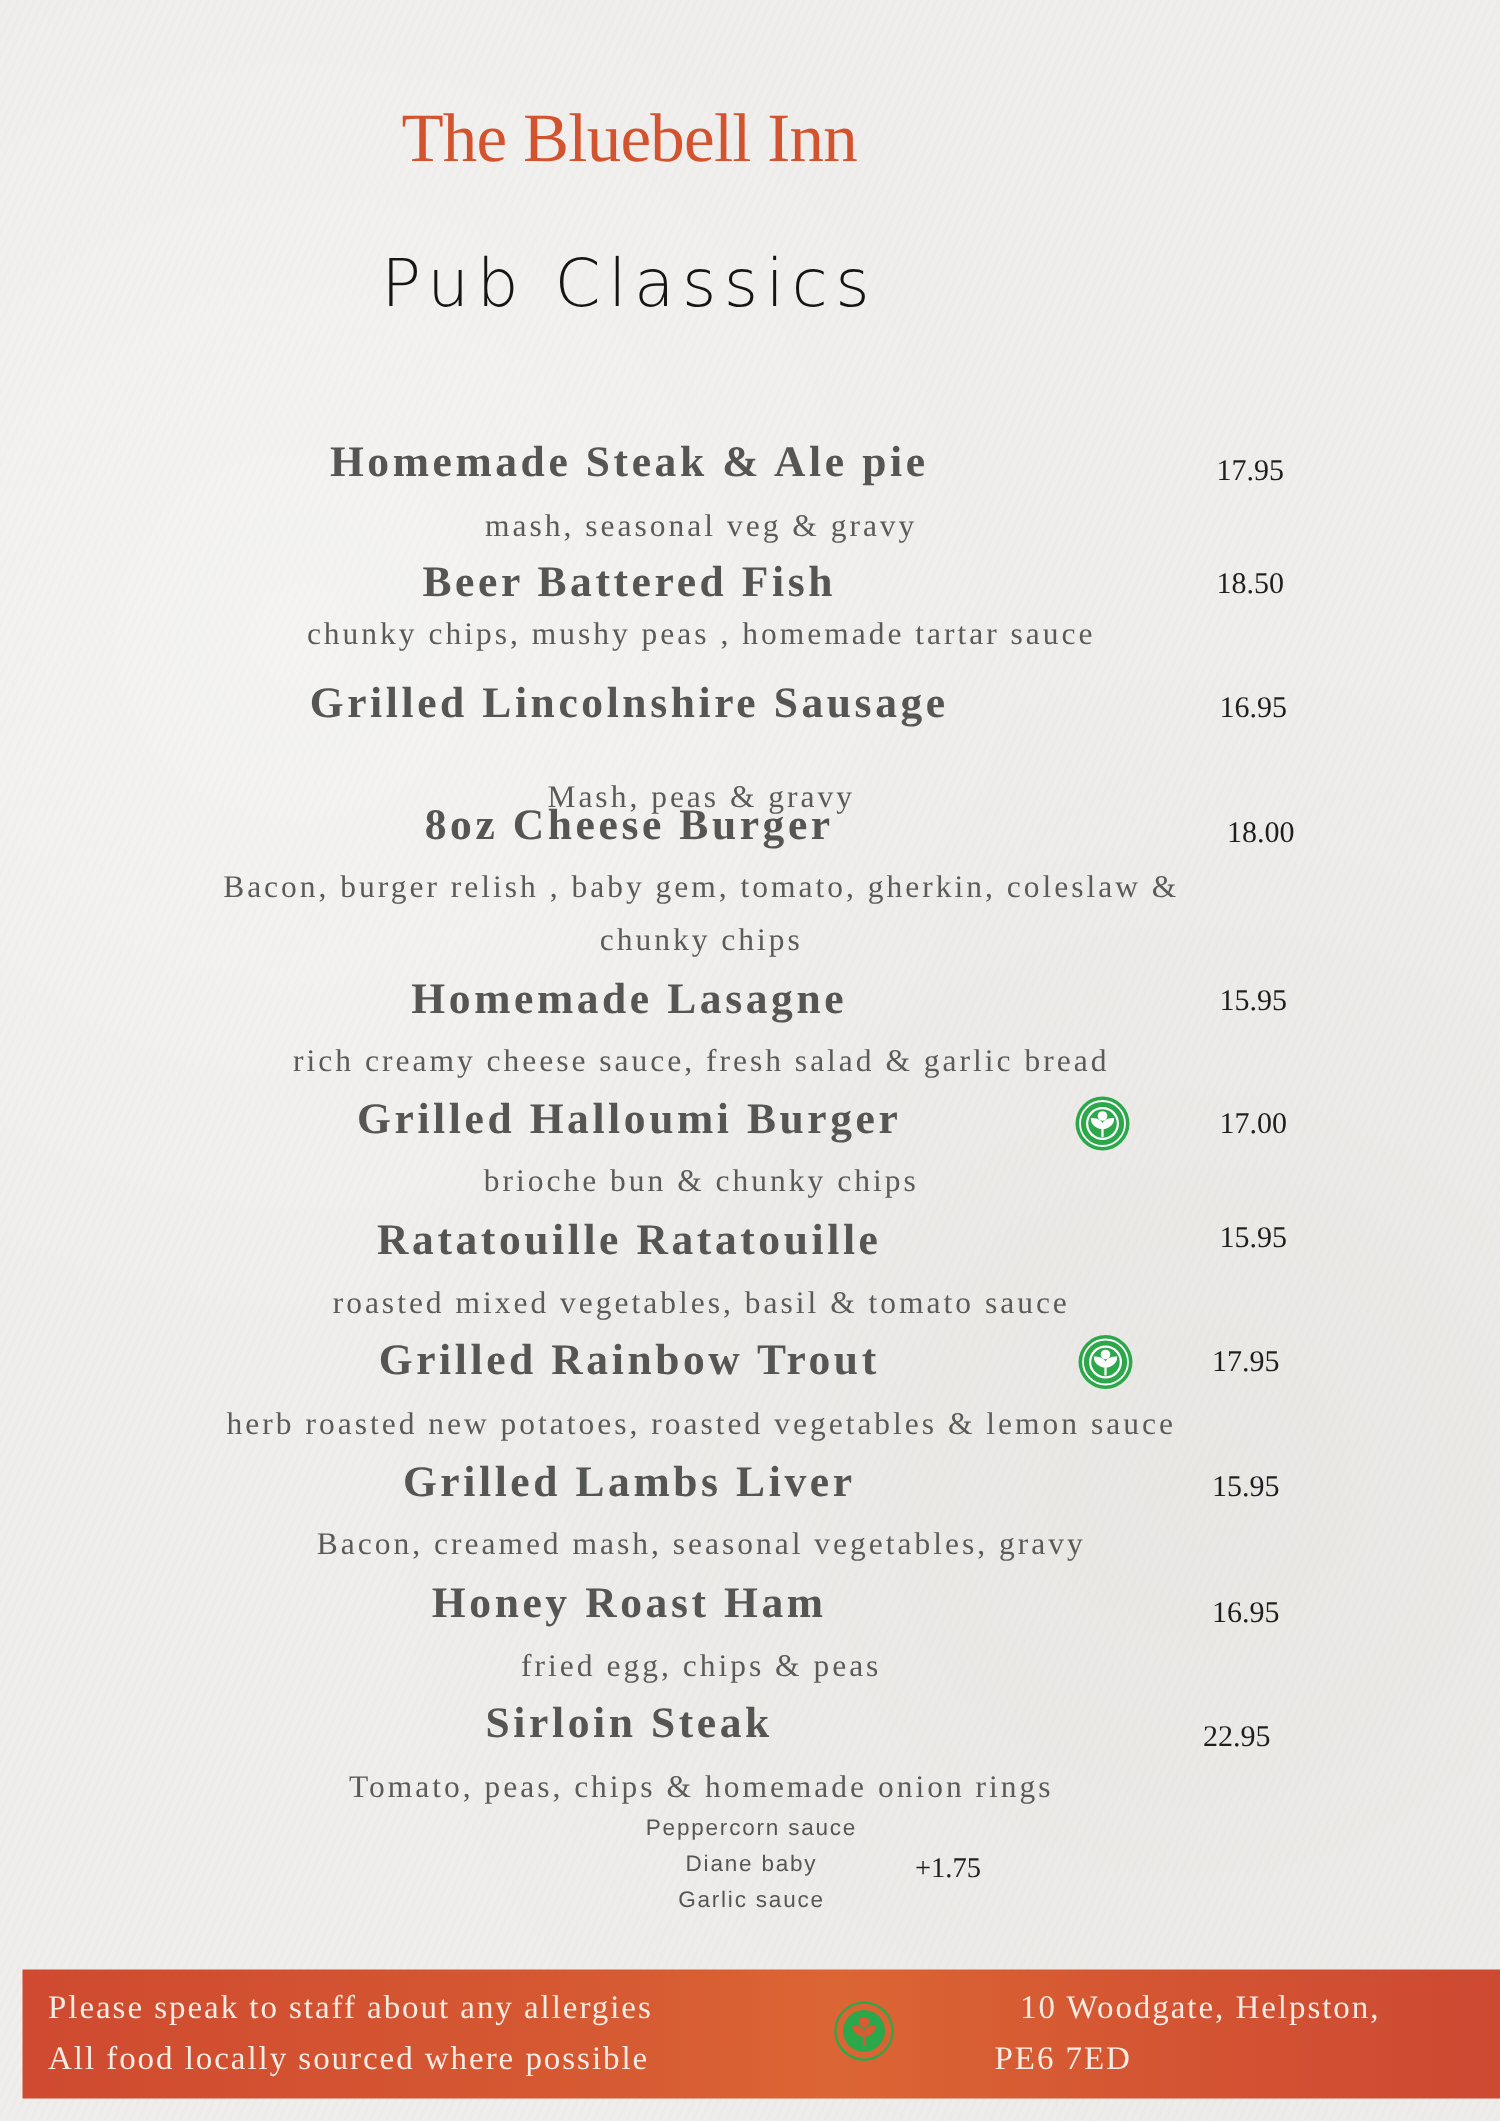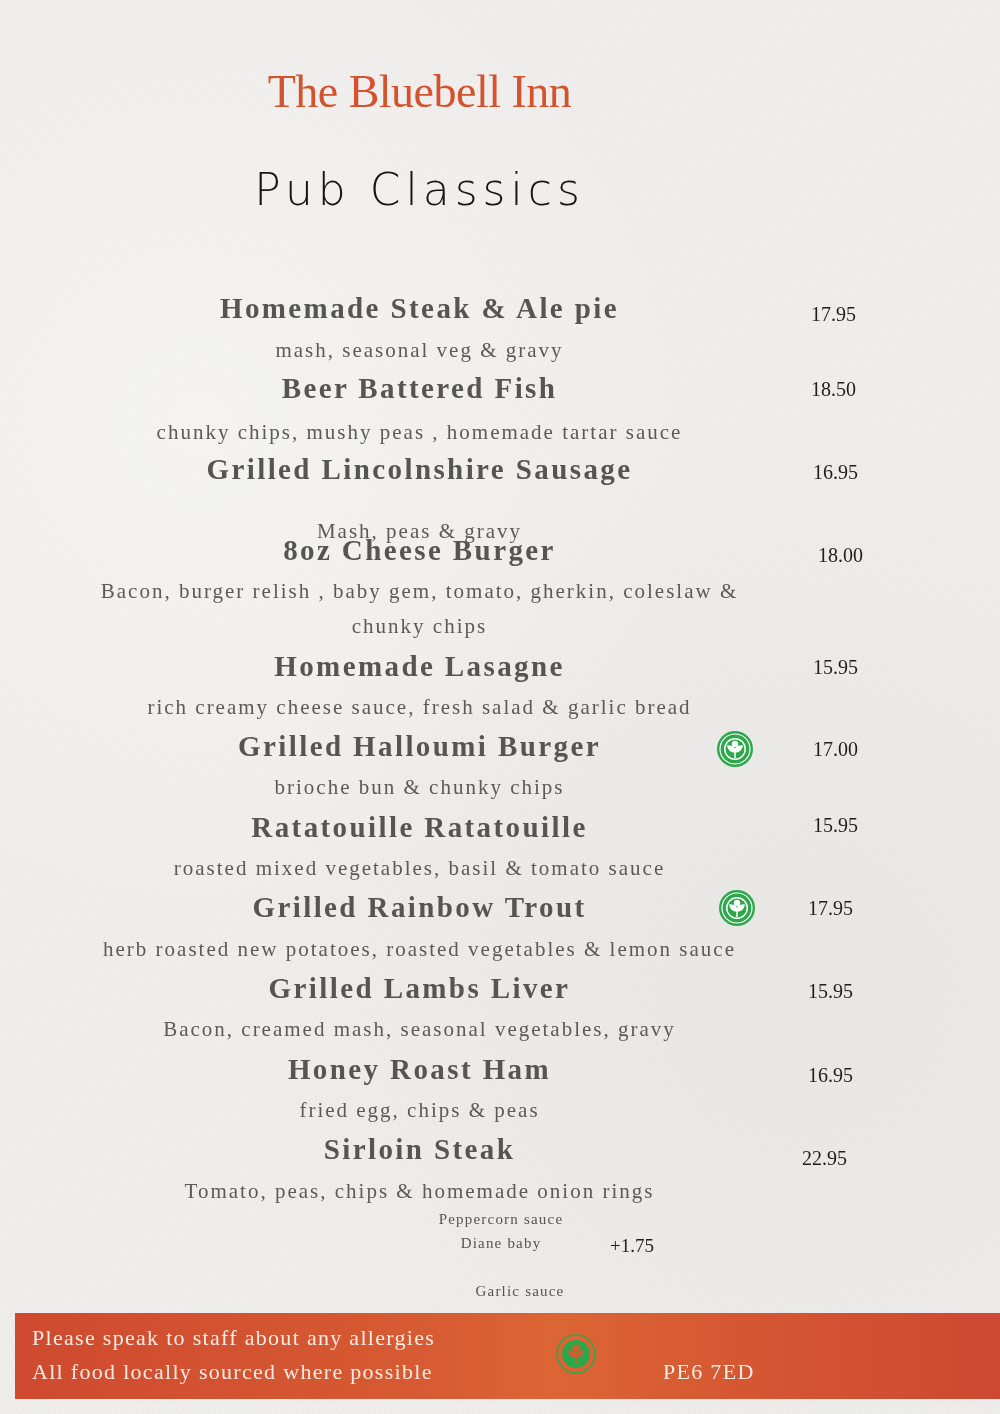--- a/index.html
+++ b/index.html
@@ -21,28 +21,28 @@
   .section-title {
     top: 160px; font-family: "DejaVu Sans", sans-serif; font-weight: 300; font-size: 44px;
     letter-spacing: 5px; color: #151515; line-height: 60px;
   }
   .dish-name {
     font-family: "Liberation Serif", serif; font-weight: bold; font-size: 29px;
     letter-spacing: 2.4px; color: #555553; line-height: 36px; white-space: nowrap;
   }
   .dish-desc {
     font-family: "Liberation Serif", serif; font-size: 21px; letter-spacing: 2px;
-    color: #5a5a58; line-height: 30px; white-space: nowrap;
+    color: #5a5a58; line-height: 30px; white-space: nowrap; padding-left: 48px;
   }
   .price {
     font-family: "Liberation Serif", serif; font-size: 20px; color: #1e1e1e;
     line-height: 24px; white-space: nowrap;
   }
   .sauce {
-    font-family: Liberation Serif, serif; font-size: 15px; letter-spacing: 1.2px;
+    font-family: Liberation Sans, sans-serif; font-size: 15px; letter-spacing: 1.2px;
     color: #555; line-height: 24px; white-space: nowrap; text-align: center; width: 200px;
   }
   .veg-badge { width: 38px; height: 38px; }
   .footer {
     left: 15px; top: 1313px; width: 985px; height: 86px;
     background: linear-gradient(90deg, #cf4a30 0%, #d65a32 40%, #dc6534 55%, #d45632 75%, #cd4932 100%);
   }
   .footer-text {
     font-family: "Liberation Serif", serif; font-size: 22px; letter-spacing: 1.3px;
     color: #f6ece4; line-height: 34px; white-space: nowrap;
@@ -53,21 +53,21 @@
 
 <div class="abs center brand">The Bluebell Inn</div>
 <div class="abs center section-title">Pub Classics</div>
 
 <div class="abs center dish-name" style="top:290px;">Homemade Steak &amp; Ale pie</div>
 <div class="abs price" style="left:811px; top:302px;">17.95</div>
 <div class="abs center dish-desc" style="top:335px;">mash, seasonal veg &amp; gravy</div>
 
 <div class="abs center dish-name" style="top:370px;">Beer Battered Fish</div>
 <div class="abs price" style="left:811px; top:377px;">18.50</div>
-<div class="abs center dish-desc" style="top:417px;text-align:center;">chunky chips, mushy peas , homemade tartar sauce</div>
+<div class="abs center dish-desc" style="top:407px;text-align:center;">chunky chips, mushy peas , homemade tartar sauce</div>
 
 <div class="abs center dish-name" style="top:451px;">Grilled Lincolnshire Sausage</div>
 <div class="abs price" style="left:813px; top:460px;">16.95</div>
 <div class="abs center dish-desc" style="top:516px;">Mash, peas &amp; gravy</div>
 
 <div class="abs center dish-name" style="top:532px;">8oz Cheese Burger</div>
 <div class="abs price" style="left:818px; top:543px;">18.00</div>
 <div class="abs center dish-desc" style="top:576px;text-align:center;">Bacon,  burger relish , baby gem, tomato, gherkin, coleslaw &amp;</div>
 <div class="abs center dish-desc" style="top:611px;">chunky chips</div>
 
@@ -114,28 +114,29 @@
 <div class="abs center dish-name" style="top:1051px;">Honey Roast Ham</div>
 <div class="abs price" style="left:808px; top:1063px;">16.95</div>
 <div class="abs center dish-desc" style="top:1095px;">fried  egg, chips &amp; peas</div>
 
 <div class="abs center dish-name" style="top:1131px;">Sirloin Steak</div>
 <div class="abs price" style="left:802px; top:1146px;">22.95</div>
 <div class="abs center dish-desc" style="top:1176px;">Tomato, peas, chips &amp; homemade onion rings</div>
 
 <div class="abs sauce" style="left:401px; top:1207px;">Peppercorn sauce</div>
 <div class="abs sauce" style="left:401px; top:1231px;">Diane baby</div>
-<div class="abs sauce" style="left:420px; top:1255px;margin-top:24px;">Garlic sauce</div>
+<div class="abs sauce" style="left:401px; top:1255px;">Garlic sauce</div>
 <div class="abs price" style="left:610px; top:1234px; font-size:19px;">+1.75</div>
 
 <div class="abs footer">
   <div class="abs footer-text" style="left:17px; top:8px;">Please speak to staff about any allergies</div>
   <div class="abs footer-text" style="left:17px; top:42px;">All food locally sourced where possible</div>
   <div class="abs" style="left:541px; top:21px; width:40px; height:40px;">
     <svg width="40" height="40" viewBox="0 0 40 40">
       <circle cx="20" cy="20" r="19" fill="none" stroke="#2ca84a" stroke-width="1.5"></circle>
       <circle cx="20" cy="20" r="14" fill="#2ca84a"></circle>
       <circle cx="20" cy="14" r="3.5" fill="#d85b33"></circle>
       <path d="M20 30 L20 20 M20 23 C16 23 13 20 13 17 C17 17 20 19 20 23 M20 23 C24 23 27 20 27 17 C23 17 20 19 20 23" stroke="#d85b33" stroke-width="1.5" fill="#d85b33"></path>
     </svg>
   </div>
+  <div class="abs footer-text" style="left:665px; top:8px;">10 Woodgate, Helpston,</div>
   <div class="abs footer-text" style="left:648px; top:42px;">PE6 7ED</div>
 </div>
 
 </body></html>

